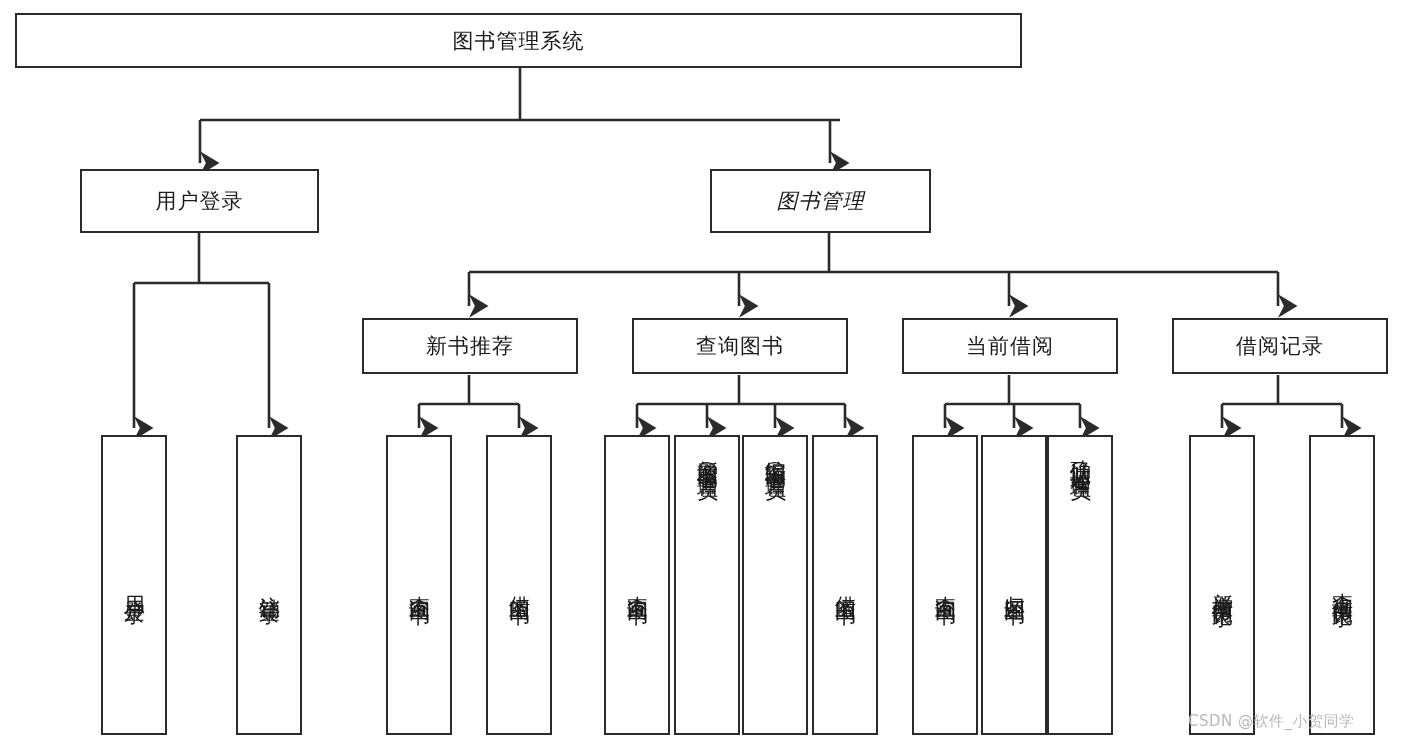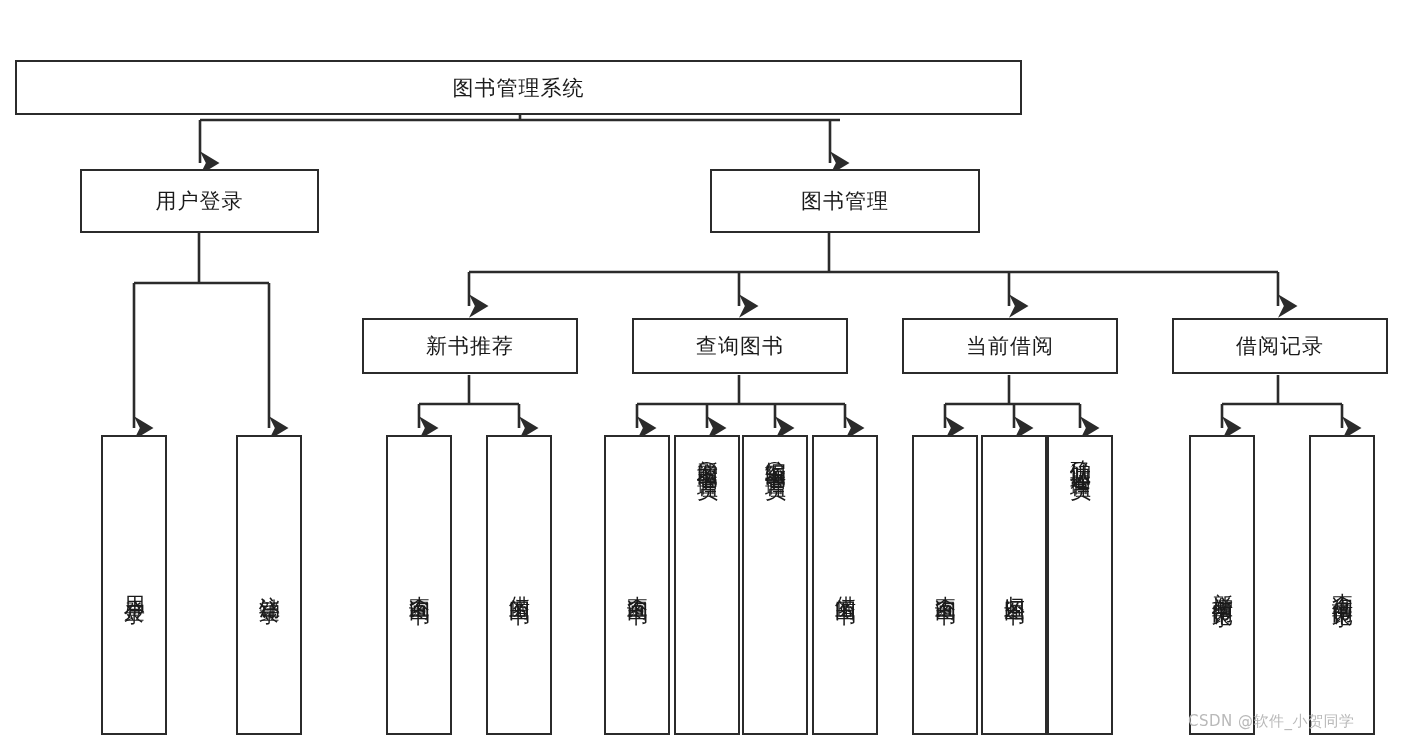--- a/index.html
+++ b/index.html
@@ -125,28 +125,28 @@
       <path d="M 1014 404 L 1014 428" marker-end="url(#arrow)"></path>
       <path d="M 1080 404 L 1080 428" marker-end="url(#arrow)"></path>
 
       <path d="M 1278 375 L 1278 404"></path>
       <path d="M 1222 404 L 1342 404"></path>
       <path d="M 1222 404 L 1222 428" marker-end="url(#arrow)"></path>
       <path d="M 1342 404 L 1342 428" marker-end="url(#arrow)"></path>
     </g>
   </svg>
 
-  <div class="node-box horiz" style="left:15px; top:13px; width:1007px; height:55px;margin-top:47px;">
+  <div class="node-box horiz" style="left:15px; top:13px; width:1007px; height:55px;">
     <span>图书管理系统</span>
   </div>
 
   <div class="node-box horiz" style="left:80px; top:169px; width:239px; height:64px;">
     <span>用户登录</span>
   </div>
-  <div class="node-box horiz" style="left:710px; top:169px; width:270px; height:64px;">
+  <div class="node-box horiz" style="left:710px; top:169px; width:221px; height:64px;font-style:italic;">
     <span>图书管理</span>
   </div>
 
   <div class="node-box horiz" style="left:362px; top:318px; width:216px; height:56px;text-align:right;">
     <span>新书推荐</span>
   </div>
   <div class="node-box horiz" style="left:632px; top:318px; width:216px; height:56px;">
     <span>查询图书</span>
   </div>
   <div class="node-box horiz" style="left:902px; top:318px; width:216px; height:56px;text-align:center;">

